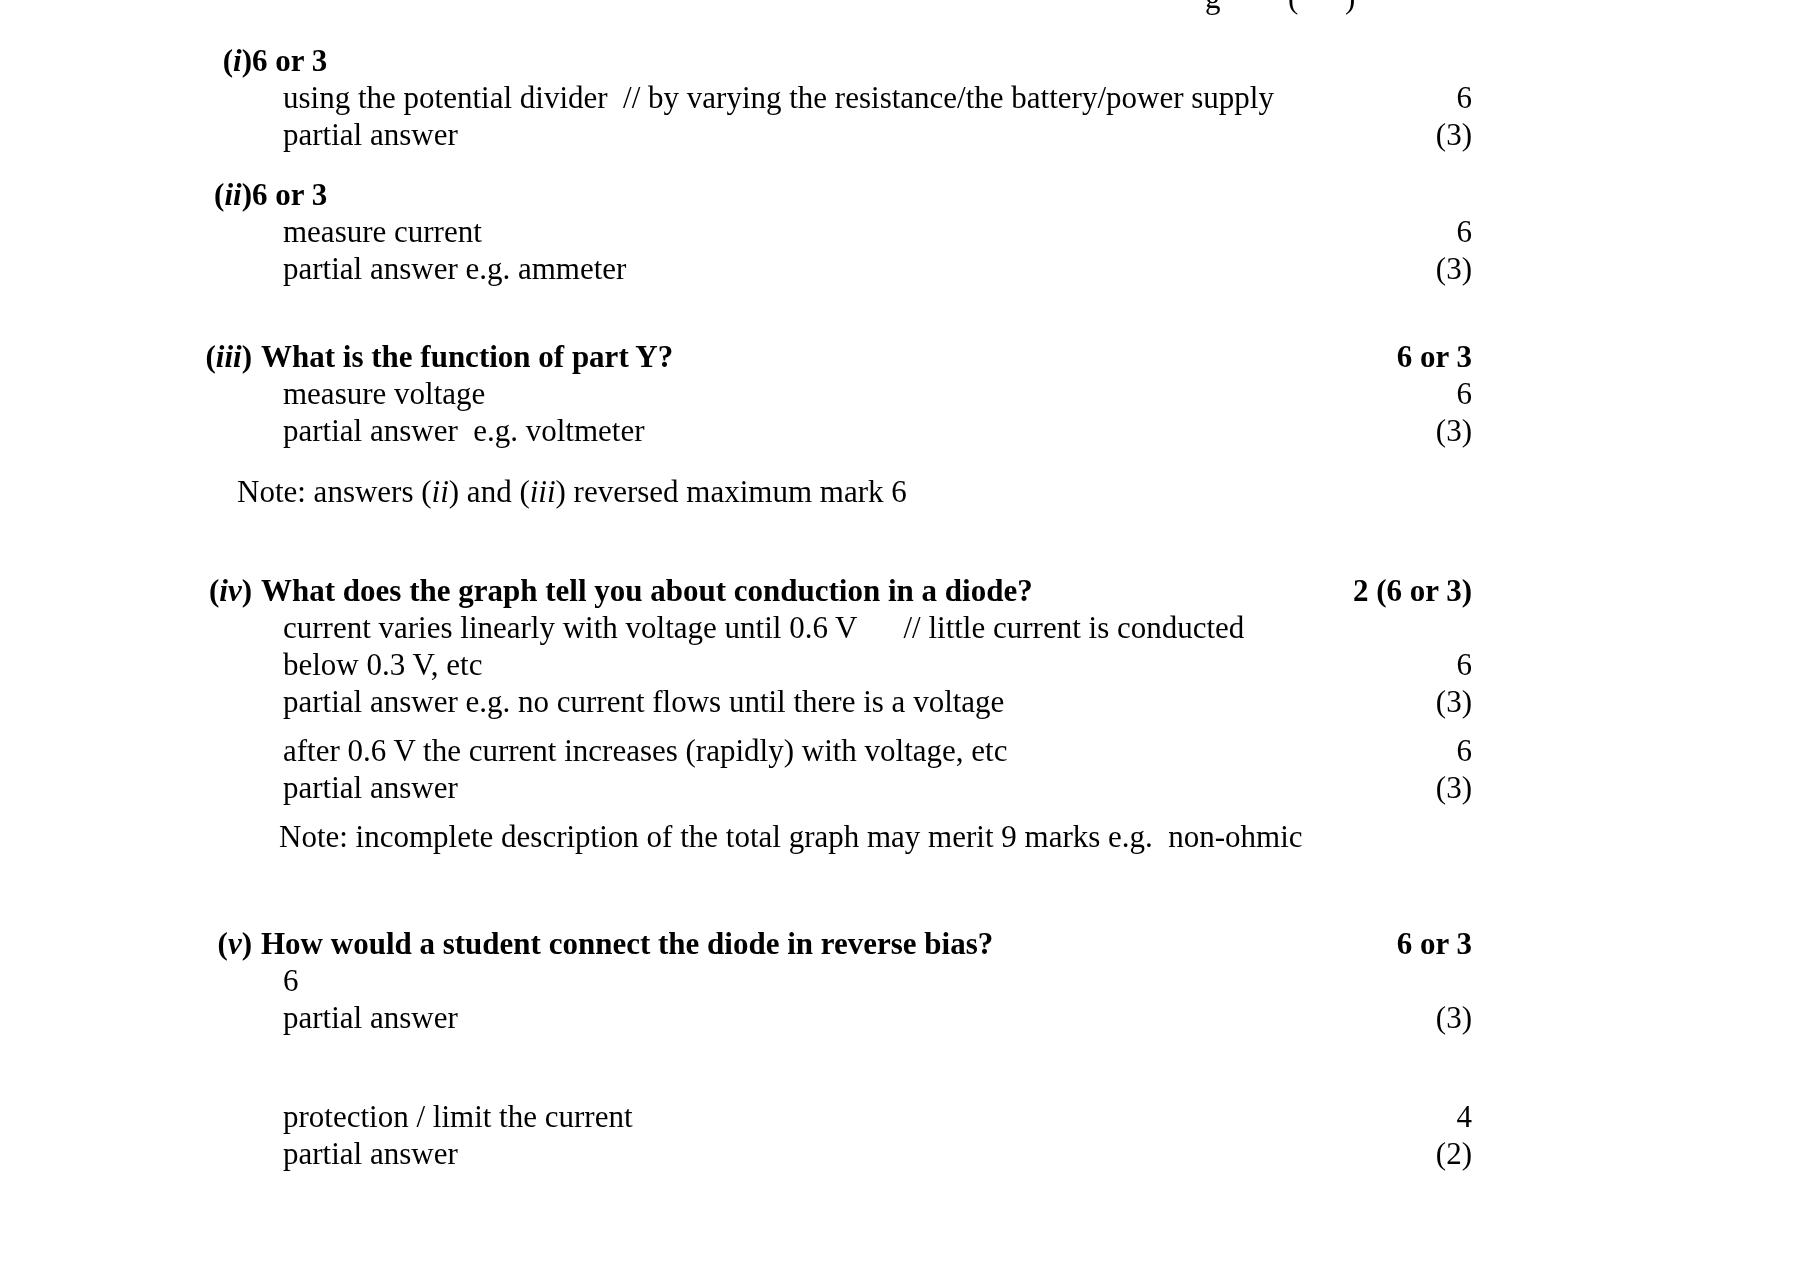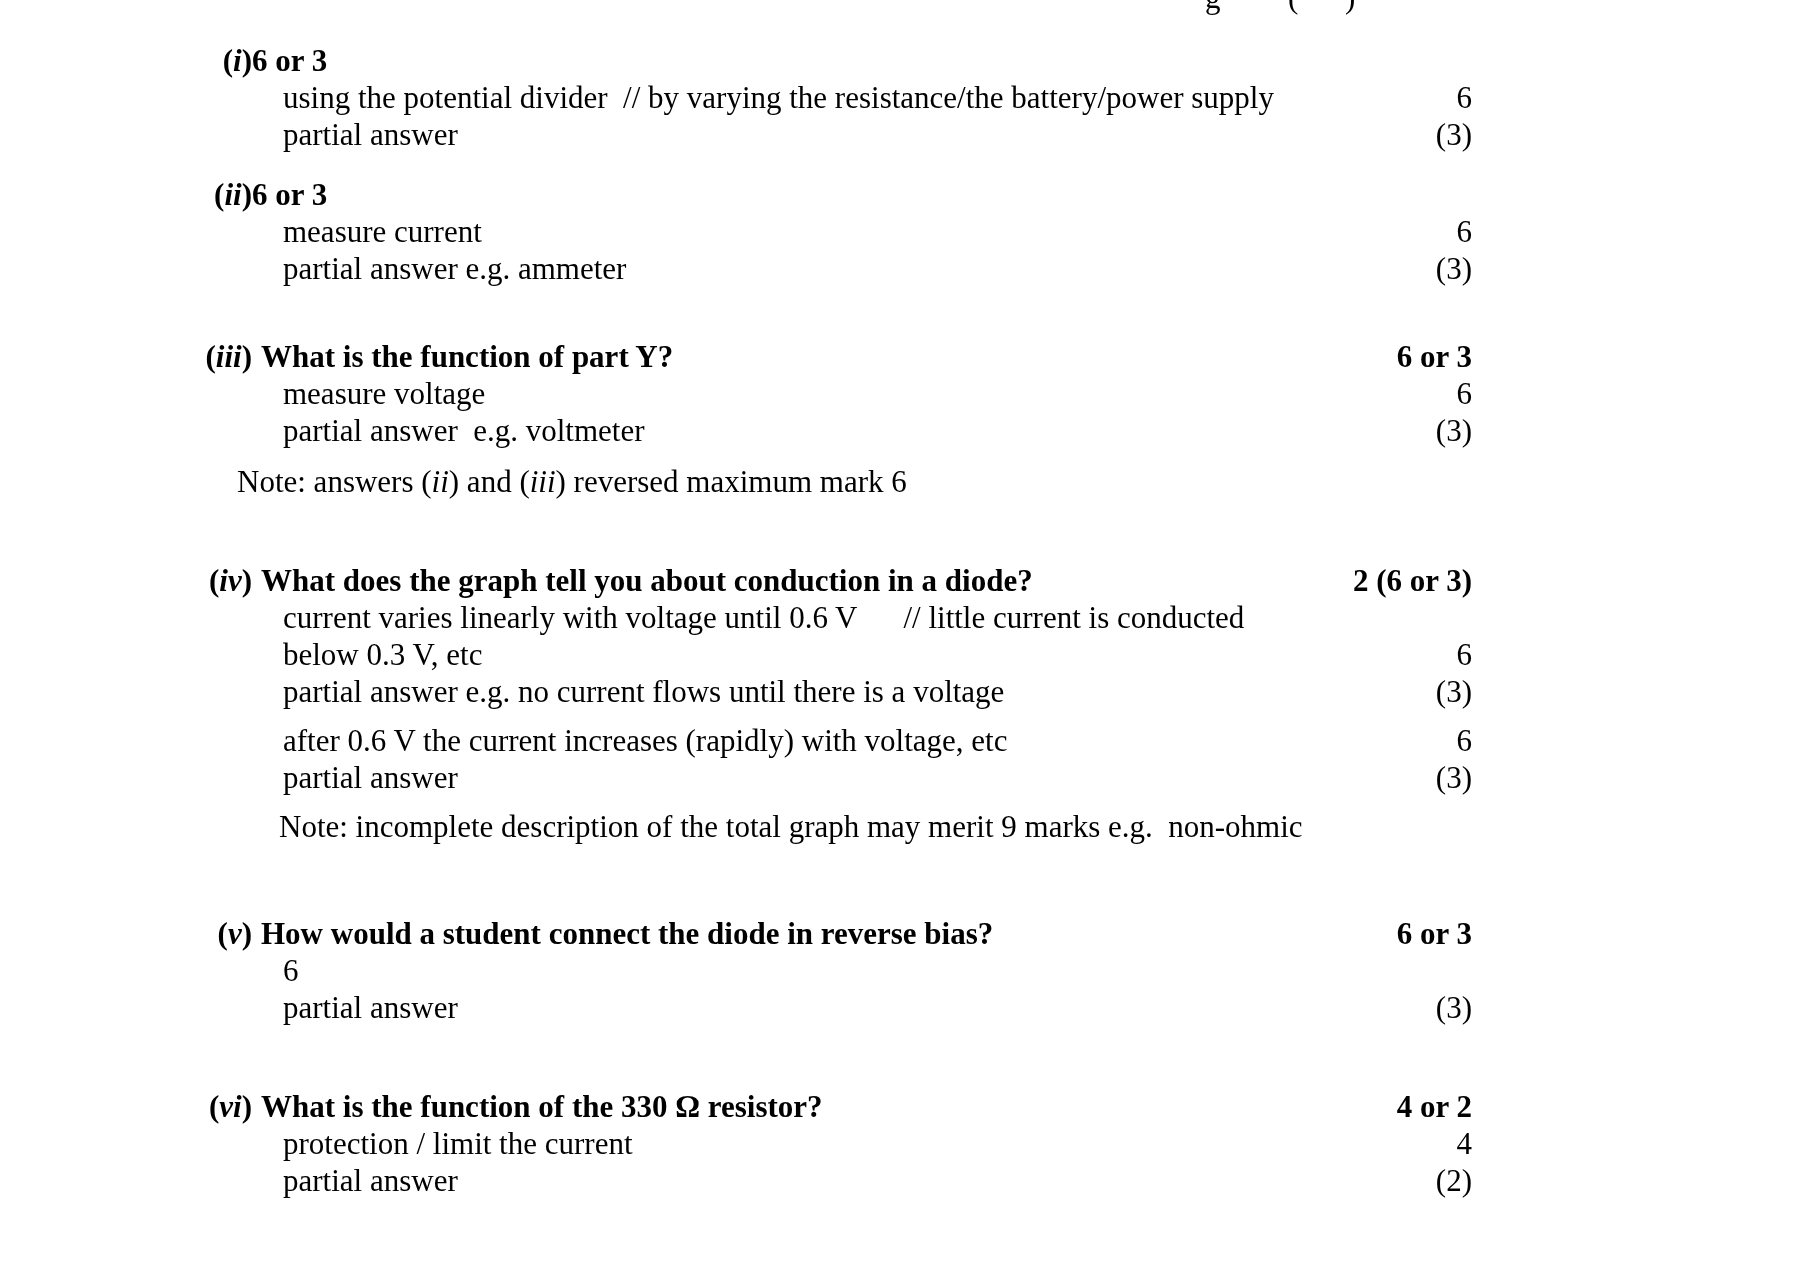--- a/index.html
+++ b/index.html
@@ -18,21 +18,21 @@
   .heading{font-weight:700;padding-left:198px;}
   .hnum{display:inline-block;min-width:54px;text-align:right;white-space:pre;}
   .qtext{margin-left:9px;flex:1;white-space:pre-wrap;}
   .answer{padding-left:283px;}
   .atext{flex:1;white-space:pre-wrap;}
   .mark{white-space:pre;text-align:right;}
   .note3{padding-left:237px;}
   .note4{padding-left:279px;}
   .sec-ii{margin-top:23px;}
   .sec-iii{margin-top:51px;}
-  .note-iii-row{margin-top:14px;}
+  .note-iii-row{margin-top:24px;}
   .sec-iv{margin-top:62px;}
   .grp-iv-2{margin-top:12px;}
   .note-iv-row{margin-top:12px;}
   .sec-v{margin-top:70px;}
   .sec-vi{margin-top:62px;}
   
   .frag-wrap{position:absolute;top:0;left:1205px;width:180px;height:17px;overflow:hidden;}
   .frag{position:absolute;top:-21px;line-height:37px;}
   .frag-g{left:0;}
   .frag-open{left:83px;}
@@ -142,25 +142,20 @@
       <div class="row answer">
         <span class="mark">6</span>
       </div>
       <div class="row answer">
         <span class="atext">partial answer</span>
         <span class="mark">(3)</span>
       </div>
     </div>
 
     <div class="sec sec-vi">
-      <div class="row heading">
-        <span class="hnum"><span>(</span><span style="font-style: italic;">vi</span><span>)</span></span>
-        <span class="qtext">What is the function of the 330 Ω resistor?</span>
-        <span class="mark">4 or 2</span>
-      </div>
       <div class="row answer">
         <span class="atext">protection / limit the current</span>
         <span class="mark">4</span>
       </div>
       <div class="row answer">
         <span class="atext">partial answer</span>
         <span class="mark">(2)</span>
       </div>
     </div>
 

